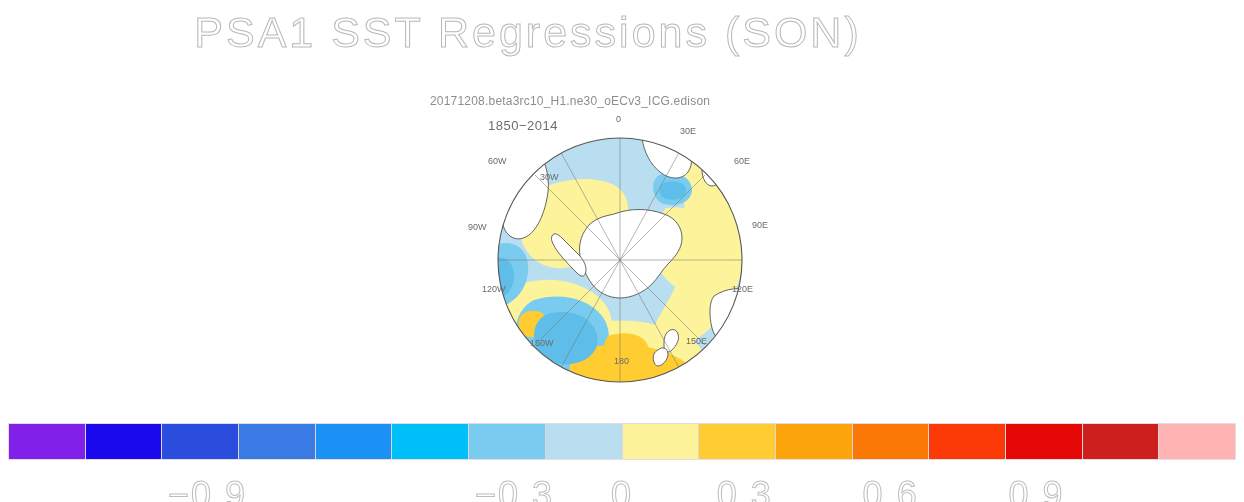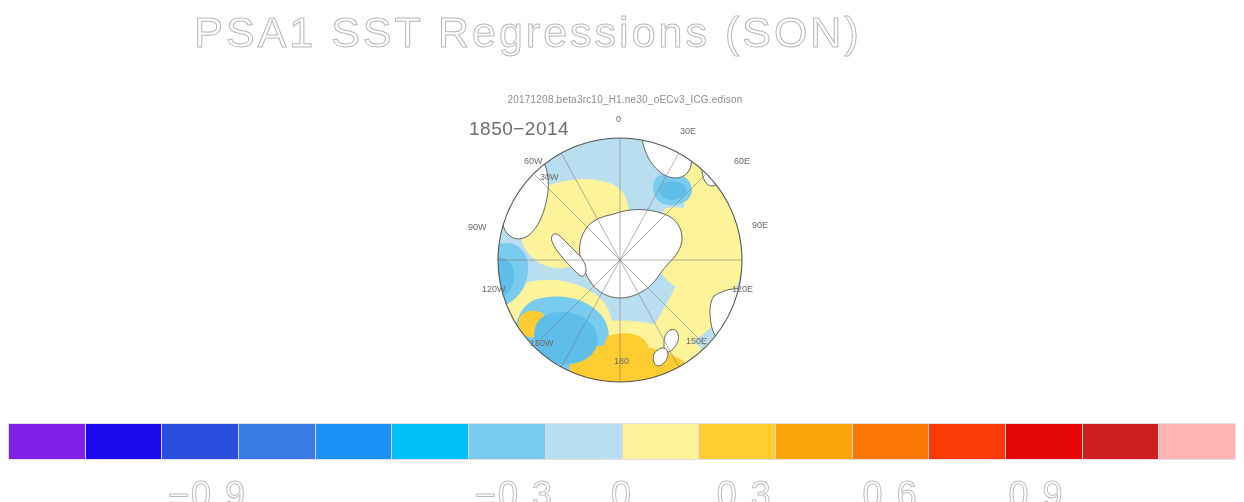--- a/index.html
+++ b/index.html
@@ -37,31 +37,31 @@
     left: 430px;
     top: 88px;
     width: 390px;
     height: 320px;
   }
   #dataset-subtitle {
     position: absolute;
     left: 0;
     top: 6px;
     width: 390px;
-    text-align: center;
-    font-size: 10px;
+    text-align: left;
+    font-size: 12px;
     color: #8d8d8d;
     letter-spacing: .2px;
     white-space: nowrap;
   }
   #period-label {
     position: absolute;
-    left: 39px;
+    left: 58px;
     top: 30px;
-    font-size: 19px;
+    font-size: 13px;
     color: #6e6e6e;
     letter-spacing: .5px;
     white-space: nowrap;
   }
 
   #map-stage {
     position: absolute;
     left: 0;
     top: 0;
     width: 390px;
@@ -225,21 +225,21 @@
     <div class="lon-label" style="left:186px; top:26px;">0</div>
     <div class="lon-label" style="left:250px; top:38px;text-align:right;">30E</div>
     <div class="lon-label" style="left:304px; top:68px;">60E</div>
     <div class="lon-label" style="left:322px; top:132px;">90E</div>
     <div class="lon-label" style="left:302px; top:196px;">120E</div>
     <div class="lon-label" style="left:256px; top:248px;">150E</div>
     <div class="lon-label" style="left:184px; top:268px;">180</div>
     <div class="lon-label" style="left:100px; top:250px;">150W</div>
     <div class="lon-label" style="left:52px; top:196px;">120W</div>
     <div class="lon-label" style="left:38px; top:134px;">90W</div>
-    <div class="lon-label" style="left:58px; top:68px;margin-left:36px;">60W</div>
+    <div class="lon-label" style="left:58px; top:68px;">60W</div>
     <div class="lon-label" style="left:110px; top:40px;margin-top:44px;">30W</div>
   </div>
 </div>
 
 <div id="colorbar-wrap">
     <div class="cb-cell" style="background: rgb(128, 32, 232);"></div>
     <div class="cb-cell" style="background: rgb(26, 9, 236);"></div>
     <div class="cb-cell" style="background: rgb(42, 77, 221);"></div>
     <div class="cb-cell" style="background: rgb(58, 122, 228);"></div>
     <div class="cb-cell" style="background: rgb(27, 145, 245);"></div>

